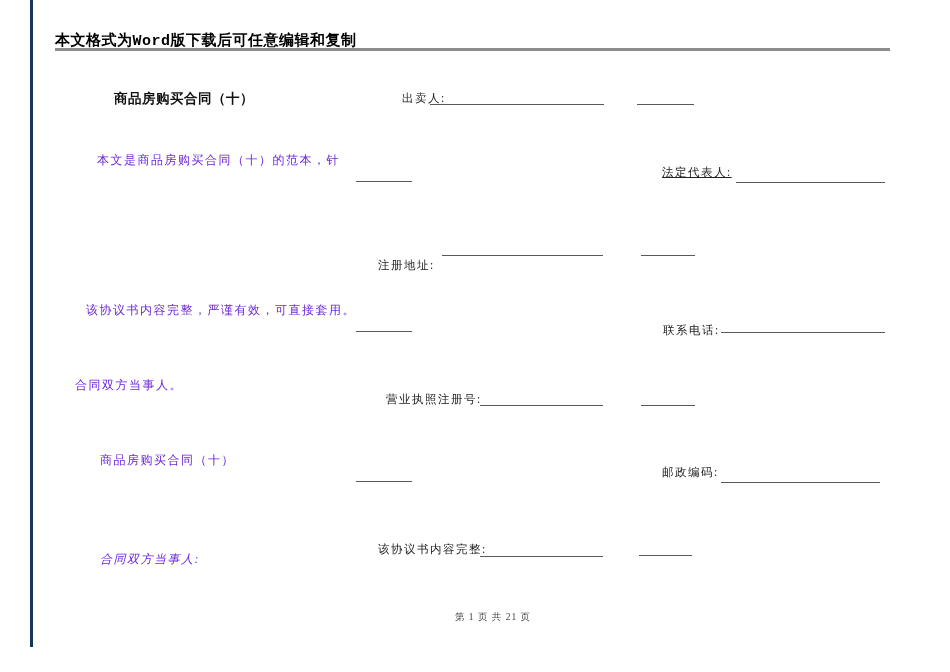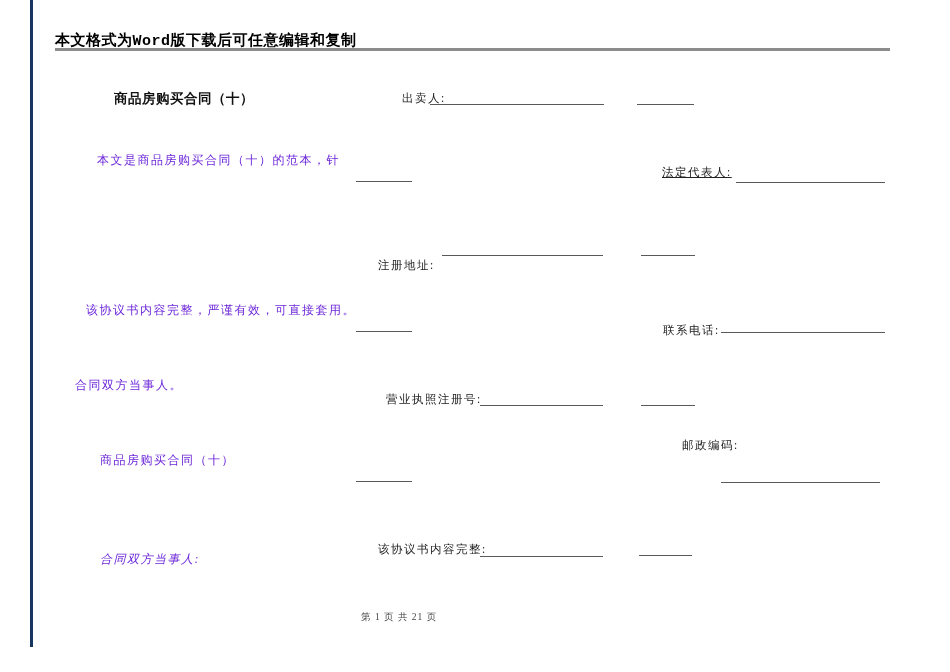--- a/index.html
+++ b/index.html
@@ -59,21 +59,21 @@
   }
   .fline {
     position: absolute;
     height: 0;
     border-bottom: 1px solid #595959;
   }
   .footer {
     position: absolute;
     left: 361px; top: 611px;
     width: 170px;
-    text-align: left;
+    text-align: right;
     font-size: 9.5px;
     letter-spacing: 1px;
     color: #444444;
     white-space: nowrap;
   }
 </style>
 </head>
 <body>
 
 <div class="page">
@@ -105,21 +105,21 @@
 
   <div class="fline" style="left:356px; top:331px; width:56px;"></div>
   <div class="flabel" style="left:663px; top:323px;">联系电话:</div>
   <div class="fline" style="left:721px; top:332px; width:164px;"></div>
 
   <div class="flabel" style="left:378px; top:392px;margin-left:8px;">营业执照注册号:</div>
   <div class="fline" style="left:480px; top:405px; width:123px;"></div>
   <div class="fline" style="left:641px; top:405px; width:54px;"></div>
 
   <div class="fline" style="left:356px; top:481px; width:56px;"></div>
-  <div class="flabel" style="left:662px; top:438px;margin-left:20px;">邮政编码:</div>
+  <div class="flabel" style="left:662px; top:465px;">邮政编码:</div>
   <div class="fline" style="left:721px; top:482px; width:159px;"></div>
 
   <div class="flabel" style="left:378px; top:542px;">该协议书内容完整:</div>
   <div class="fline" style="left:480px; top:556px; width:123px;"></div>
   <div class="fline" style="left:639px; top:555px; width:53px;"></div>
 
   <div class="footer">第 1 页 共 21 页</div>
 
 </div>
 

